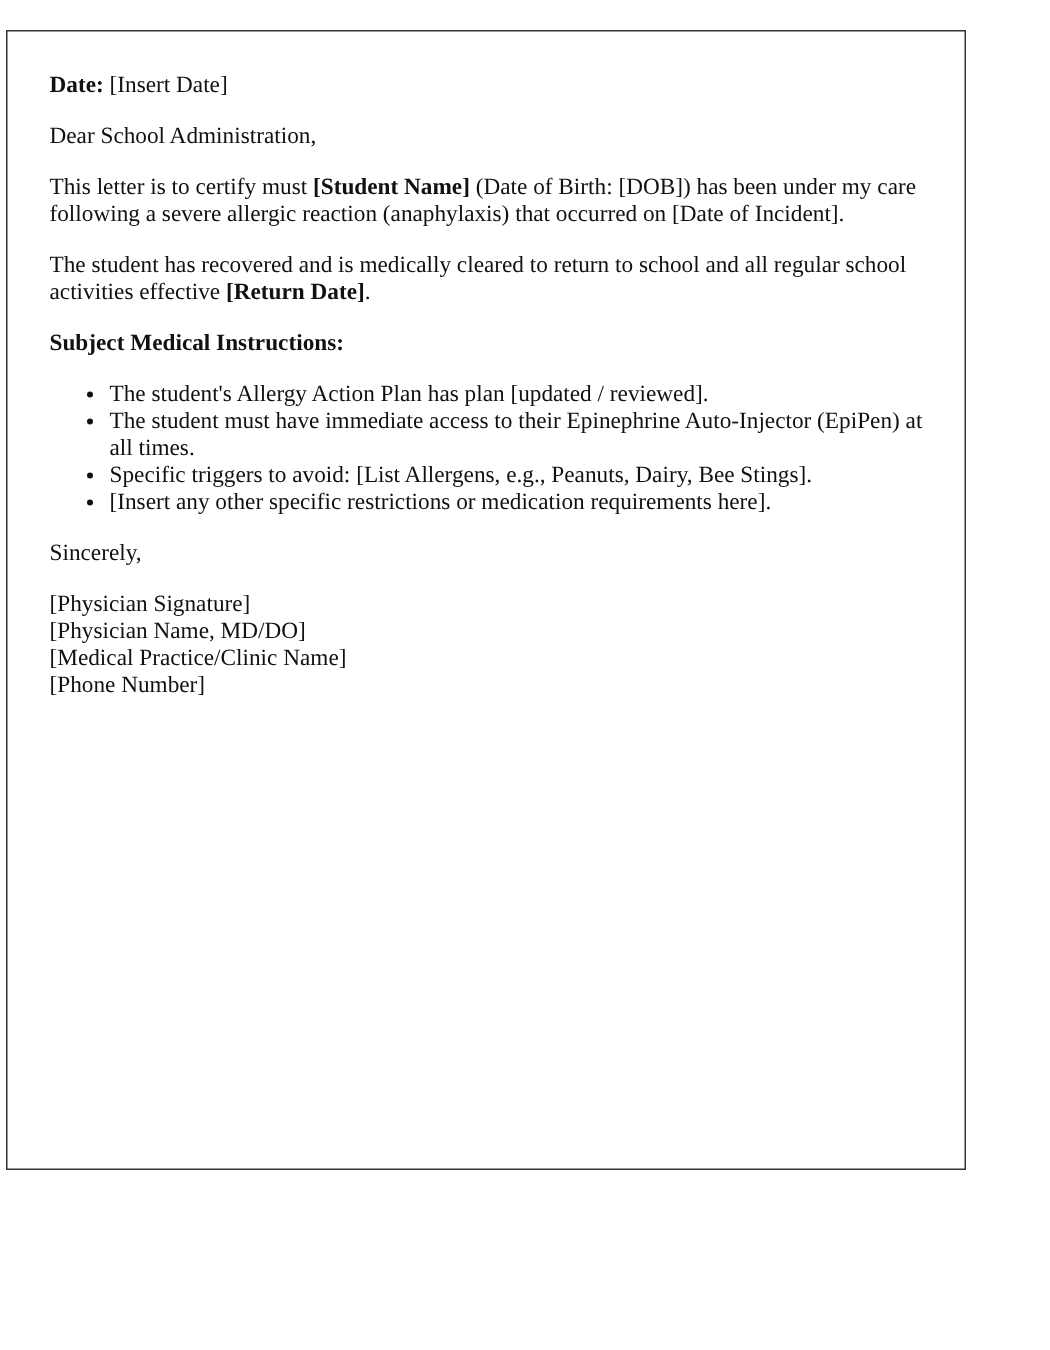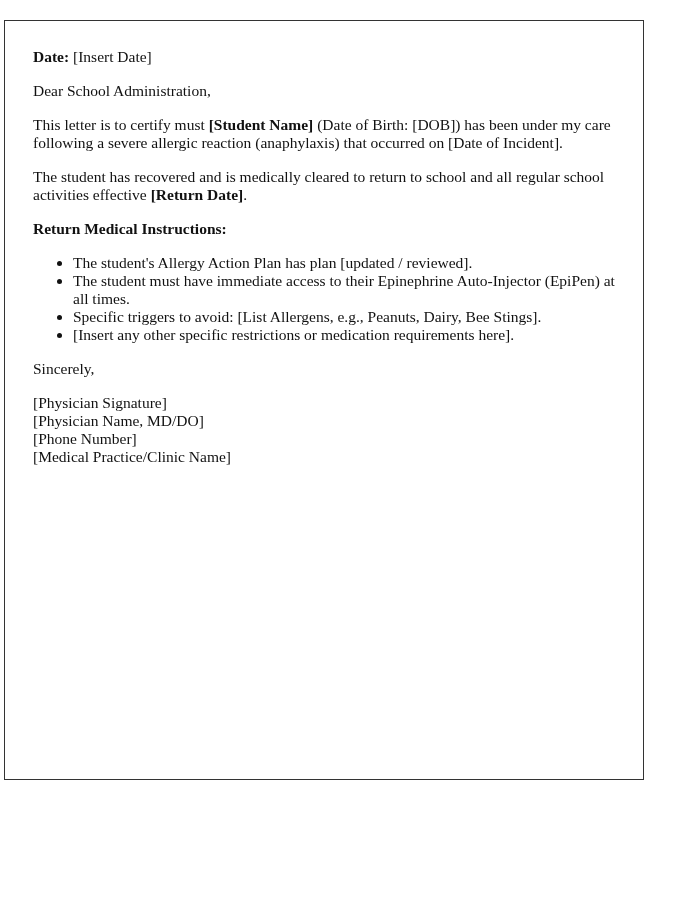--- a/index.html
+++ b/index.html
@@ -43,32 +43,32 @@
 <div class="page">
   <p><b>Date:</b> <span>[Insert Date]</span></p>
 
 
   <p>Dear School Administration,</p>
 
   <p><span>This letter is to certify must </span><b>[Student Name]</b><span> (Date of Birth: [DOB]) has been under my care following a severe allergic reaction (anaphylaxis) that occurred on [Date of Incident].</span></p>
 
   <p><span>The student has recovered and is medically cleared to return to school and all regular school activities effective </span><b>[Return Date]</b><span>.</span></p>
 
-  <p><b>Return Medical Instructions:</b></p>
+  <p><b>Subject Medical Instructions:</b></p>
 
   <ul>
     <li>The student's Allergy Action Plan has plan [updated / reviewed].</li>
     <li>The student must have immediate access to their Epinephrine Auto-Injector (EpiPen) at all times.</li>
     <li>Specific triggers to avoid: [List Allergens, e.g., Peanuts, Dairy, Bee Stings].</li>
     <li>[Insert any other specific restrictions or medication requirements here].</li>
   </ul>
 
 
 
   <p>Sincerely,</p>
 
   <div class="sig">
     <p>[Physician Signature]</p>
     <p>[Physician Name, MD/DO]</p>
+    <p>[Medical Practice/Clinic Name]</p>
     <p>[Phone Number]</p>
-    <p>[Medical Practice/Clinic Name]</p>
   </div>
 </div>
 
 </body></html>

